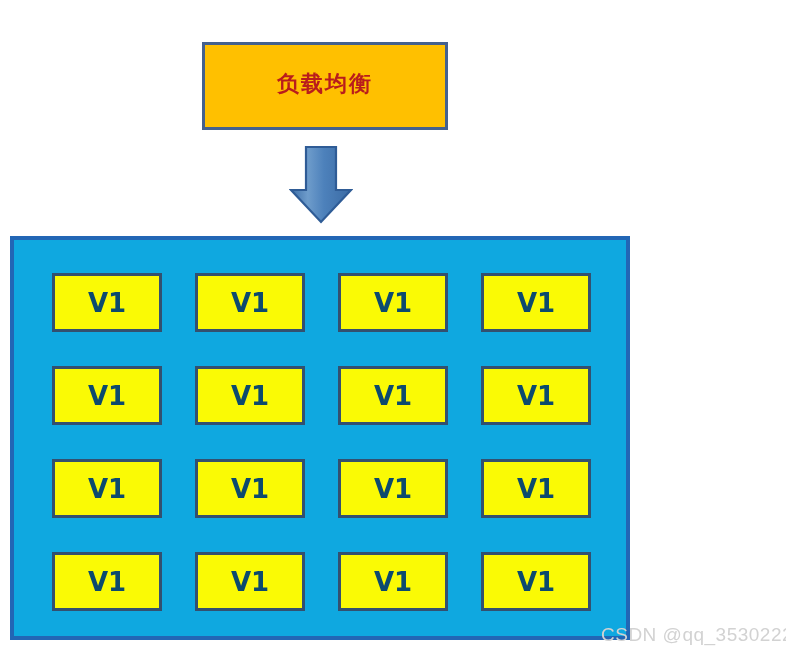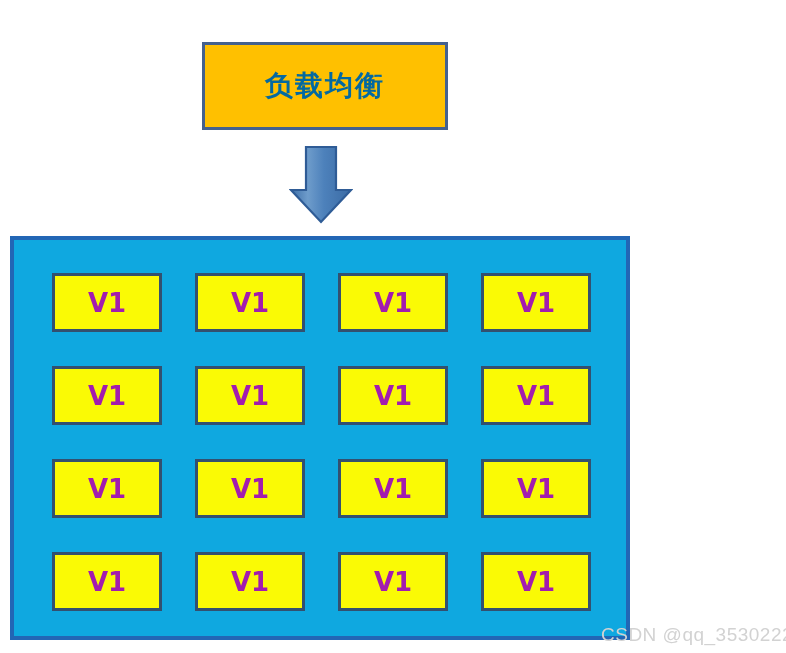--- a/index.html
+++ b/index.html
@@ -32,24 +32,24 @@
     width: 246px;
     height: 88px;
     box-sizing: border-box;
     background: #FFC000;
     border: 3px solid #44618E;
     display: flex;
     align-items: center;
     justify-content: center;
   }
   #lb-node-label {
-    font-family: Liberation Sans, sans-serif;
-    font-size: 28px;
+    font-family: Liberation Mono, monospace;
+    font-size: 22px;
     font-weight: 700;
-    color: #0369a1;
+    color: #b91c1c;
     letter-spacing: 2px;
     line-height: 1;
     white-space: nowrap;
   }
 
   
   #flow-arrow {
     position: absolute;
     left: 289px;
     top: 146px;
@@ -87,21 +87,21 @@
     background: #FAFA05;
     border: 3px solid #33506F;
     display: flex;
     align-items: center;
     justify-content: center;
   }
   .pod-label {
     font-family: "DejaVu Sans", "Liberation Sans", sans-serif;
     font-size: 26px;
     font-weight: 700;
-    color: #a21caf;
+    color: #0c4a6e;
     line-height: 1;
     letter-spacing: 0px;
   }
 
   
   #watermark {
     position: absolute;
     left: 601px;
     top: 624px;
     font-family: "Liberation Sans", "DejaVu Sans", sans-serif;

